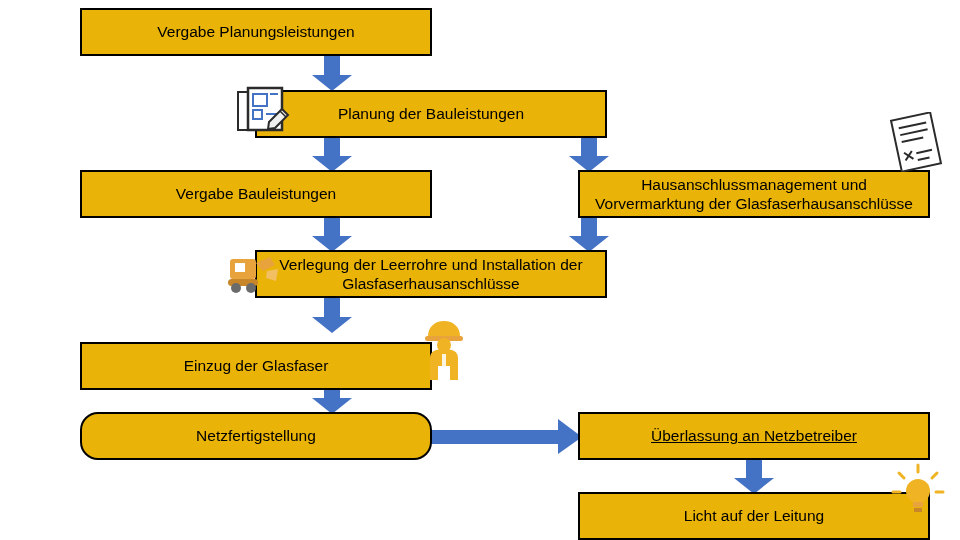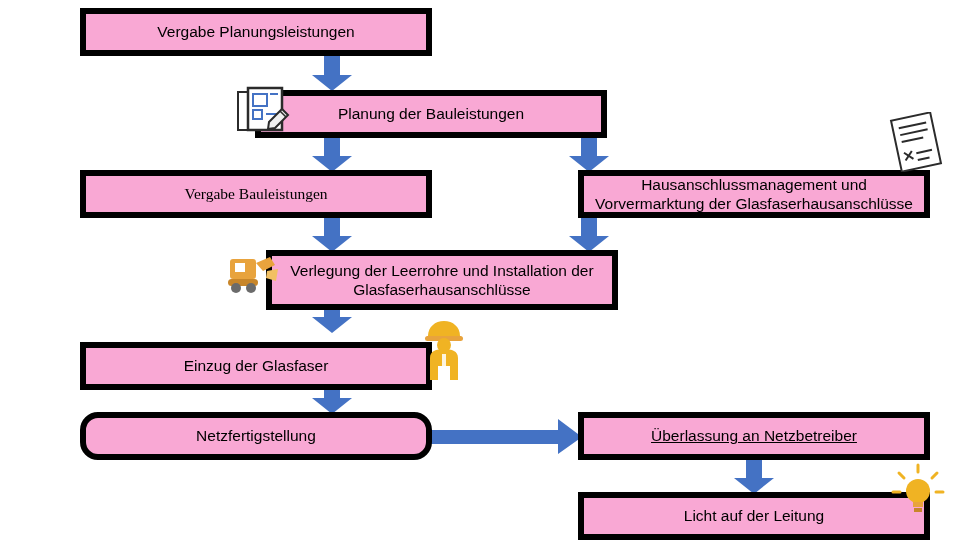--- a/index.html
+++ b/index.html
@@ -14,22 +14,22 @@
     overflow: hidden;
   }
   #canvas {
     position: relative;
     width: 960px;
     height: 540px;
   }
   .box {
     position: absolute;
     box-sizing: border-box;
-    border: 6px solid #000000;
-    background: #f9a8d4;
+    border: 2px solid #000000;
+    background: #eab308;
     display: flex;
     align-items: center;
     justify-content: center;
     text-align: center;
     font-size: 15.5px;
     color: #000000;
     line-height: 1.25;
     padding: 8px 6px;
     z-index: 3;
   }
@@ -114,25 +114,25 @@
   </div>
 
   <div class="box" style="left:578px; top:170px; width:352px; height:48px;">
     <span class="label-text">Hausanschlussmanagement und Vorvermarktung der Glasfaserhausanschlüsse</span>
   </div>
 
   <div class="box" style="left:255px; top:90px; width:352px; height:48px;">
     <span class="label-text">Planung der Bauleistungen</span>
   </div>
 
-  <div class="box" style="left:80px; top:170px; width:352px; height:48px;font-family:Liberation Serif, serif;">
+  <div class="box" style="left:80px; top:170px; width:352px; height:48px;">
     <span class="label-text">Vergabe Bauleistungen</span>
   </div>
 
-  <div class="box" style="left:266px; top:250px; width:352px; height:60px;">
+  <div class="box" style="left:255px; top:250px; width:352px; height:48px;">
     <span class="label-text">Verlegung der Leerrohre und Installation der Glasfaserhausanschlüsse</span>
   </div>
 
   <div class="box" style="left:80px; top:342px; width:352px; height:48px;">
     <span class="label-text">Einzug der Glasfaser</span>
   </div>
 
   <div class="box" style="left:80px; top:412px; width:352px; height:48px;border-radius:18px;">
     <span class="label-text">Netzfertigstellung</span>
   </div>

